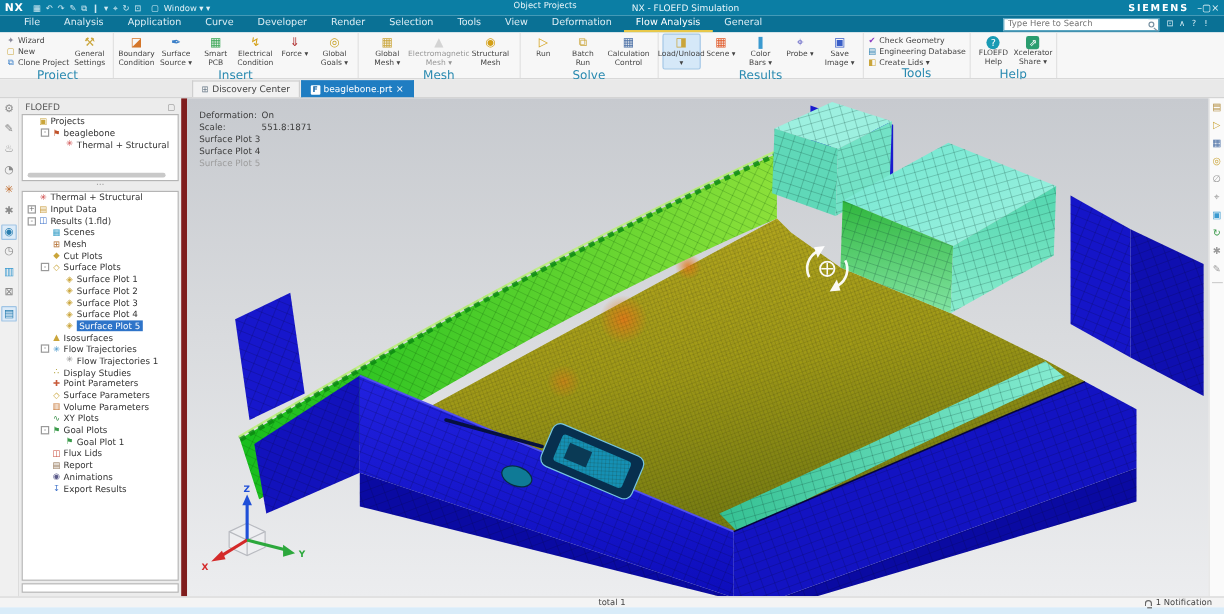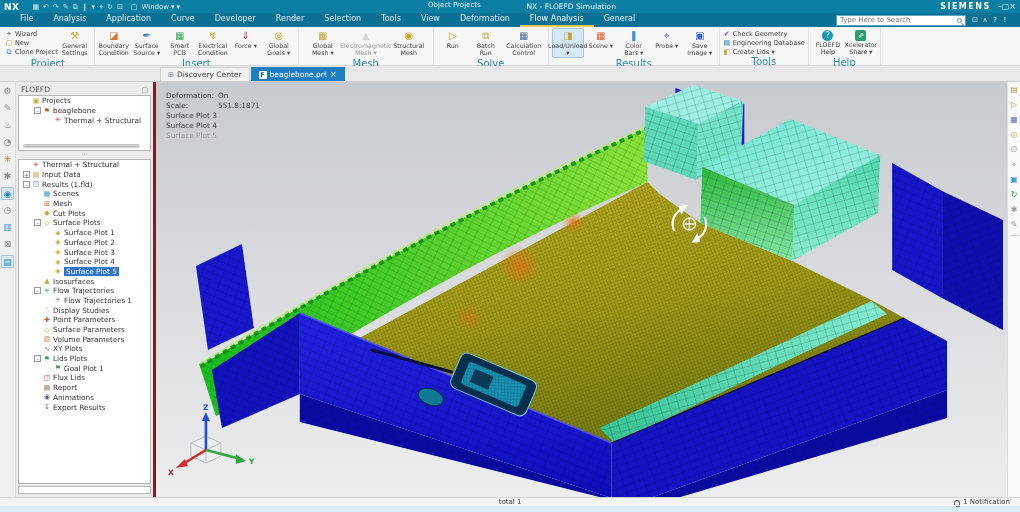--- a/index.html
+++ b/index.html
@@ -1,21 +1,21 @@
 <!DOCTYPE html>
 <html><head>
 <meta charset="utf-8">
 <style>
   *{margin:0;padding:0;box-sizing:border-box;font-family:"DejaVu Sans","Liberation Sans",sans-serif}
   html,body{width:1020px;height:512px;overflow:hidden;background:#fff}
   .app{width:1020px;height:512px;display:flex;flex-direction:column;font-size:8px;color:#333}
 
   
   .titlebar{height:13px;background:#0b7ea4;color:#eaf6fa;display:flex;align-items:center;padding:0 4px;position:relative;flex:0 0 auto}
-  .tb-app{font-weight:bold;font-size:9px;letter-spacing:.5px;margin-right:11px;color:#fff}
+  .tb-app{font-weight:bold;font-size:9px;letter-spacing:.5px;margin-right:6px;color:#fff}
   .qi{font-size:7px;margin:0 2px;color:#cfe9f2;cursor:default}
   .winchip{display:flex;align-items:center;gap:2px;margin-left:4px;font-size:7px;color:#dff0f6}
   .tb-objdisp{position:absolute;left:428px;top:1px;font-size:7px;color:#e6f4f9}
   .tb-title{position:absolute;left:56%;transform:translateX(-50%);font-size:7.5px;color:#eaf6fa}
   .tb-right{margin-left:auto;display:flex;align-items:center;gap:7px}
   .brand{font-weight:bold;letter-spacing:1.5px;font-size:8px;color:#fff}
   .wbtn{font-size:8px;color:#e8f4f8;width:12px;text-align:center}
 
   
   .menubar{height:14px;background:#0a7195;display:flex;align-items:center;padding:0 10px;gap:0;flex:0 0 auto}
@@ -55,21 +55,21 @@
   .tabg{font-size:7px}
   .tab.active .tabg{background:#fff;border-radius:1px;width:8px;height:8px;line-height:8px;text-align:center;font-weight:bold;font-size:6.5px}
   .tabx{font-size:8px}
   .tabx:empty{display:none}
 
   
   .main{flex:1;display:flex;min-height:0}
   .lstrip{width:16px;background:#f0f0f0;border-right:1px solid #dcdcdc;display:flex;flex-direction:column;align-items:center;padding-top:3px;gap:4px;flex:0 0 auto}
   .lsi{width:13px;height:13px;font-size:9px;line-height:13px;text-align:center;color:#7a7a7a}
   .lsi.selic{background:#dcebf8;border:1px solid #9fc4e4;border-radius:1px}
-  .panel{width:140px;background:#ececec;border-right:3px solid #7f1d1d;display:flex;flex-direction:column;padding:2px 2px 3px;flex:0 0 auto}
+  .panel{width:140px;background:#ececec;border-right:5px solid #7f1d1d;display:flex;flex-direction:column;padding:2px 2px 3px;flex:0 0 auto}
   .phead{display:flex;align-items:center;justify-content:space-between;padding:1px 3px;color:#555;font-size:7.5px}
   .pheadbtn{font-size:7px;color:#888}
   .tbox{background:#fff;border:1px solid #b5b5b5;overflow:hidden}
   .tbox1{height:56px;position:relative}
   .hsb{position:absolute;left:4px;right:10px;bottom:2px;height:4px;background:#c9c9c9;border-radius:2px}
   .splitter{height:8px;text-align:center;color:#9a9a9a;font-size:7px;line-height:6px}
   .tbox2{flex:1;position:relative}
   .trow{display:flex;align-items:center;gap:2px;height:9.7px;white-space:nowrap;font-size:7.3px;color:#333}
   .trow.sel .tlbl{background:#2e74c9;color:#fff;padding:0 2px}
   .texp{width:7px;height:7px;font-size:6px;line-height:6px;text-align:center;color:#666;flex:0 0 auto}
@@ -463,21 +463,21 @@
             <span class="tlbl">Volume Parameters</span>
           </div>
             <div class="trow" style="padding-left: 15px;">
             <span class="texp"></span>
             <span class="tico" style="color: rgb(58, 143, 74);">∿</span>
             <span class="tlbl">XY Plots</span>
           </div>
             <div class="trow" style="padding-left: 15px;">
             <span class="texp">-</span>
             <span class="tico" style="color: rgb(58, 154, 74);">⚑</span>
-            <span class="tlbl">Lids Plots</span>
+            <span class="tlbl">Goal Plots</span>
           </div>
             <div class="trow" style="padding-left: 26px;">
             <span class="texp"></span>
             <span class="tico" style="color: rgb(58, 154, 74);">⚑</span>
             <span class="tlbl">Goal Plot 1</span>
           </div>
             <div class="trow" style="padding-left: 15px;">
             <span class="texp"></span>
             <span class="tico" style="color: rgb(200, 74, 58);">◫</span>
             <span class="tlbl">Flux Lids</span>

